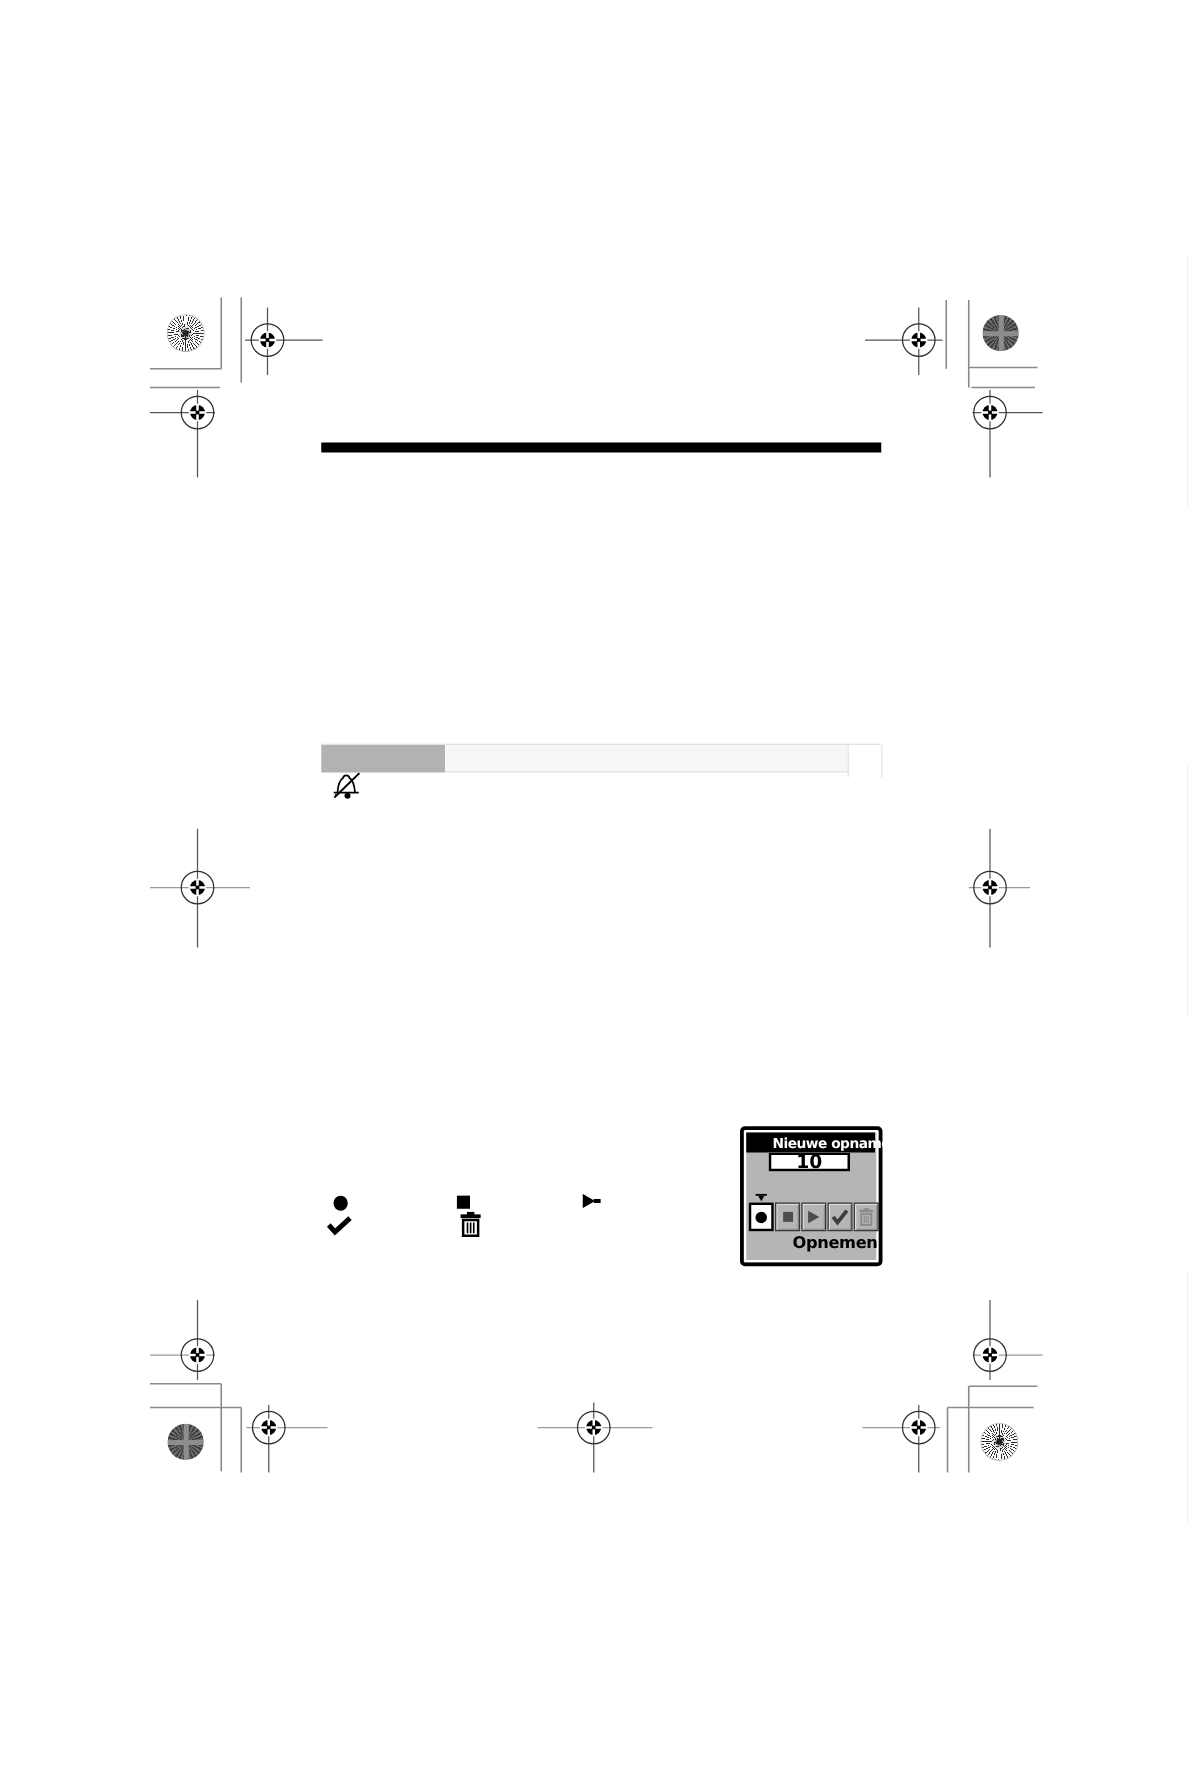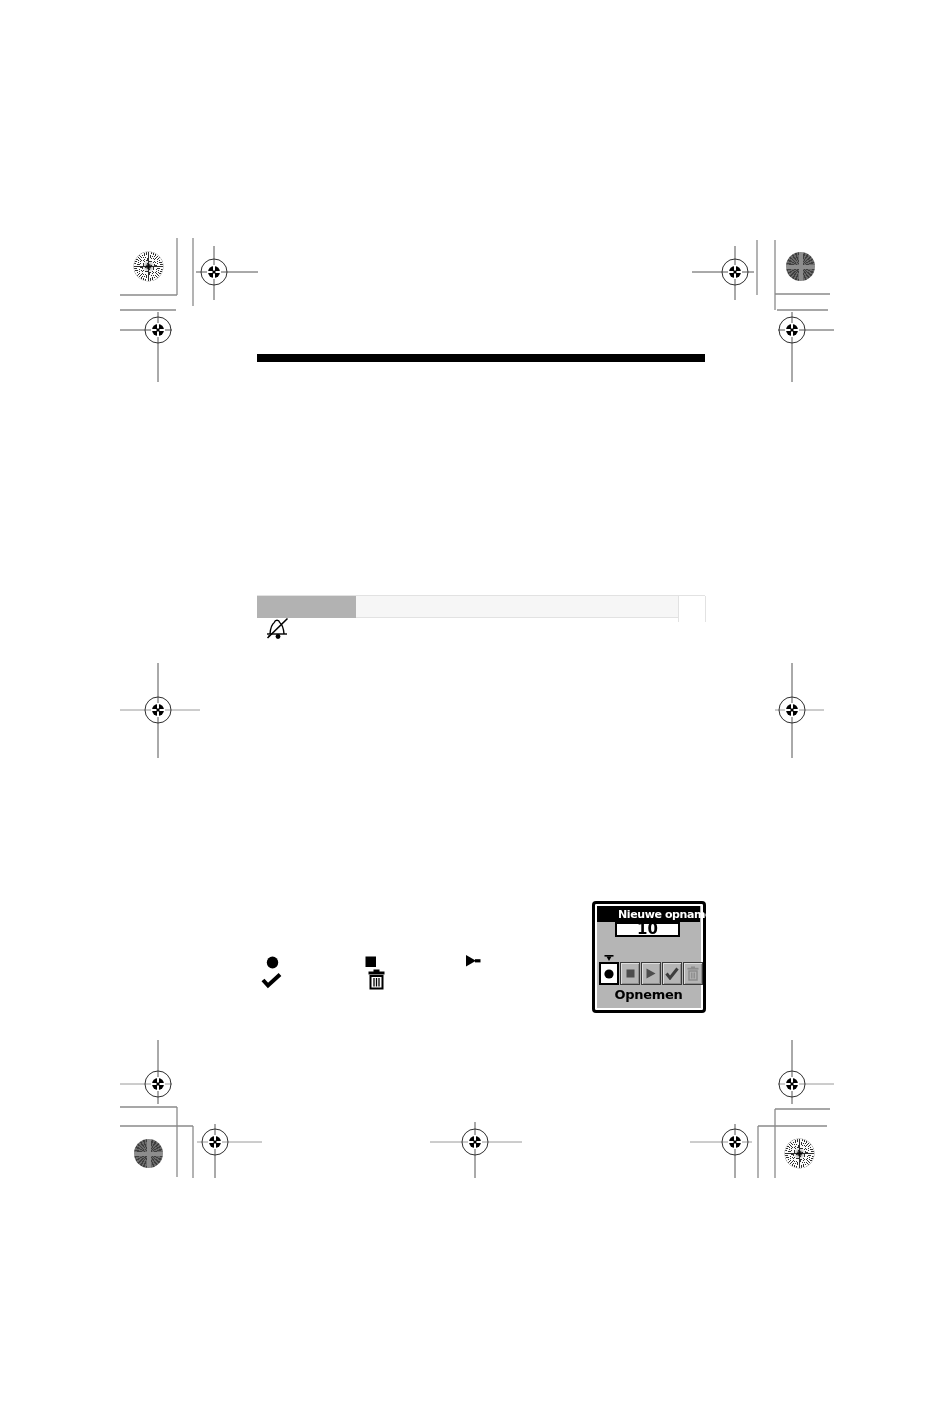--- a/index.html
+++ b/index.html
@@ -54,21 +54,21 @@
   }
   .dlg-btnrow{position:absolute;left:4px;top:58px;display:flex;gap:1px;}
   .dlg-btn{
     width:20px;height:23px;box-sizing:border-box;background:#b5b5b5;
     border:1px solid #3a3a3a;display:flex;align-items:center;justify-content:center;
     box-shadow:inset 1px 1px 0 #dedede, inset -1px -1px 0 #8f8f8f;padding:0;
   }
   .dlg-btn.selected{background:#ffffff;border:2px solid #000;box-shadow:none;}
   .dlg-marker{position:absolute;left:9px;top:51px;}
   .dlg-action{
-    position:absolute;left:0;top:83px;width:107px;text-align:center;
+    position:absolute;left:0;top:83px;width:107px;text-align:right;
     font-family:"DejaVu Sans",sans-serif;font-weight:bold;font-size:13px;color:#000;
     letter-spacing:-0.3px;
   }
 
   svg{display:block;}
 </style>
 </head>
 <body>
 
 <div id="page">

